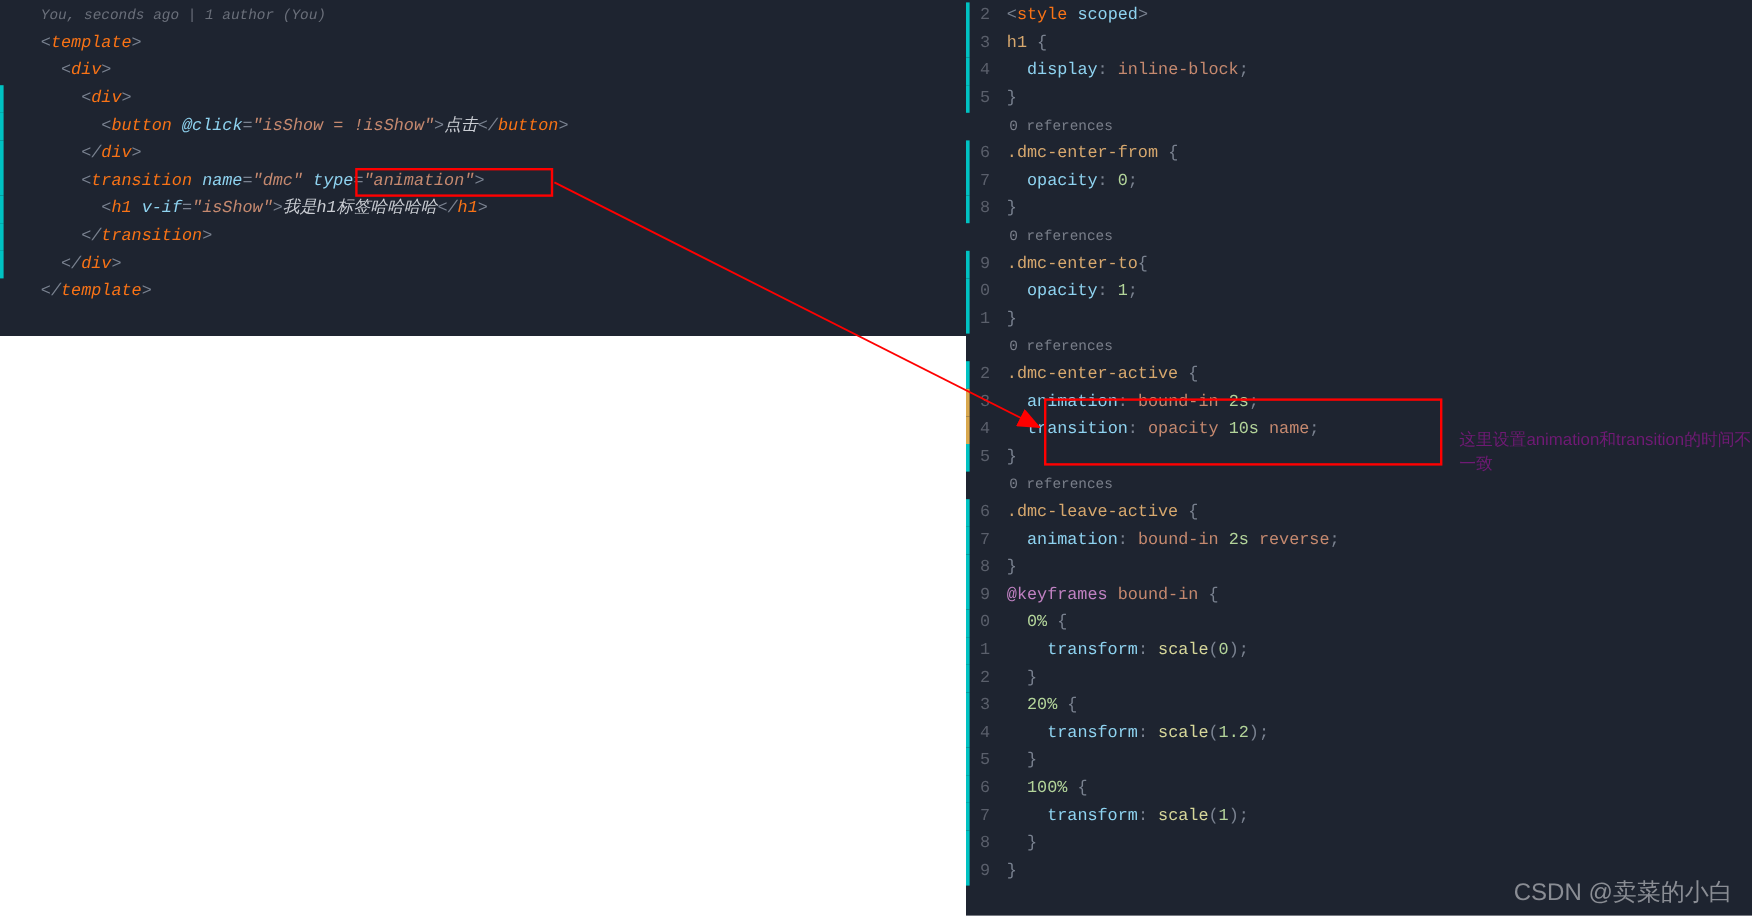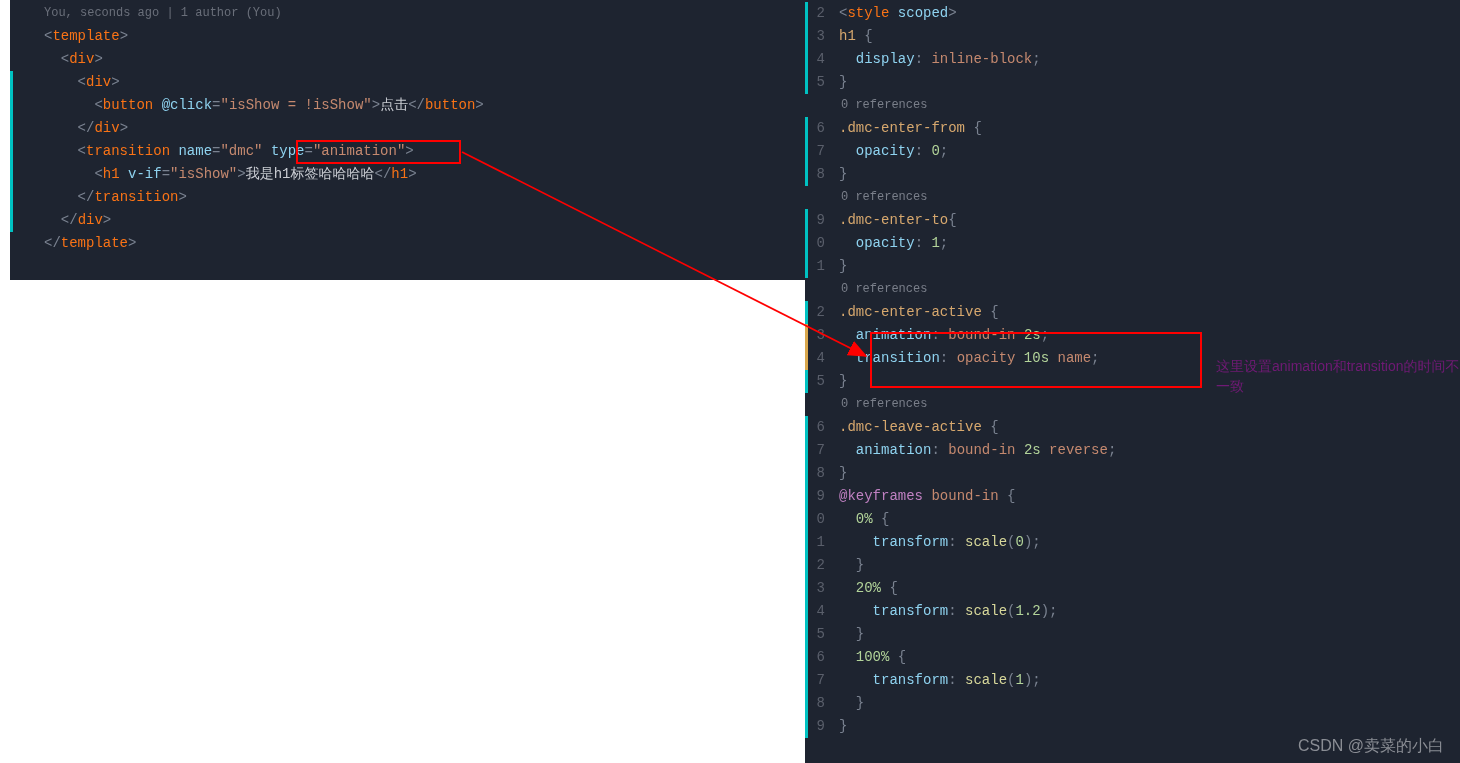--- a/index.html
+++ b/index.html
@@ -12,21 +12,21 @@
   position: relative;
   overflow: hidden;
 }
 .pane {
   position: absolute;
   background: #1e2430;
   color: #d4d4d4;
   line-height: 23px;
   padding: 2px 0;
 }
-.pane-left { left: 10px; top: 0; width: 908px; height: 280px; }
+.pane-left { left: 0; top: 0; width: 908px; height: 280px; font-style: italic; }
 .pane-right { left: 805px; top: 0; width: 655px; height: 763px; }
 
 .line { display: flex; white-space: pre; }
 .gutter {
   width: 28px;
   text-align: right;
   padding-right: 8px;
   color: #5a5f6b;
   flex-shrink: 0;
   user-select: none;
@@ -75,21 +75,21 @@
   line-height: 20px;
   font-family: 'SimSun', 'Microsoft YaHei', sans-serif;
 }
 
 svg.arrow { position: absolute; left: 0; top: 0; pointer-events: none; }
 
 .watermark {
   position: absolute;
   right: 16px; bottom: 6px;
   color: #8a8d94;
-  font-size: 16px;
+  font-size: 20px;
   font-family: 'Microsoft YaHei', sans-serif;
 }
 </style>
 </head>
 <body>
 
 <div class="pane pane-left">
   <div id="leftLines">
       <div class="line"><span class="content ann">You, seconds ago | 1 author (You)</span></div>
       <div class="line bar-row"><span class="content"><span class="punct">&lt;</span><span class="tag">template</span><span class="punct">&gt;</span></span></div>

